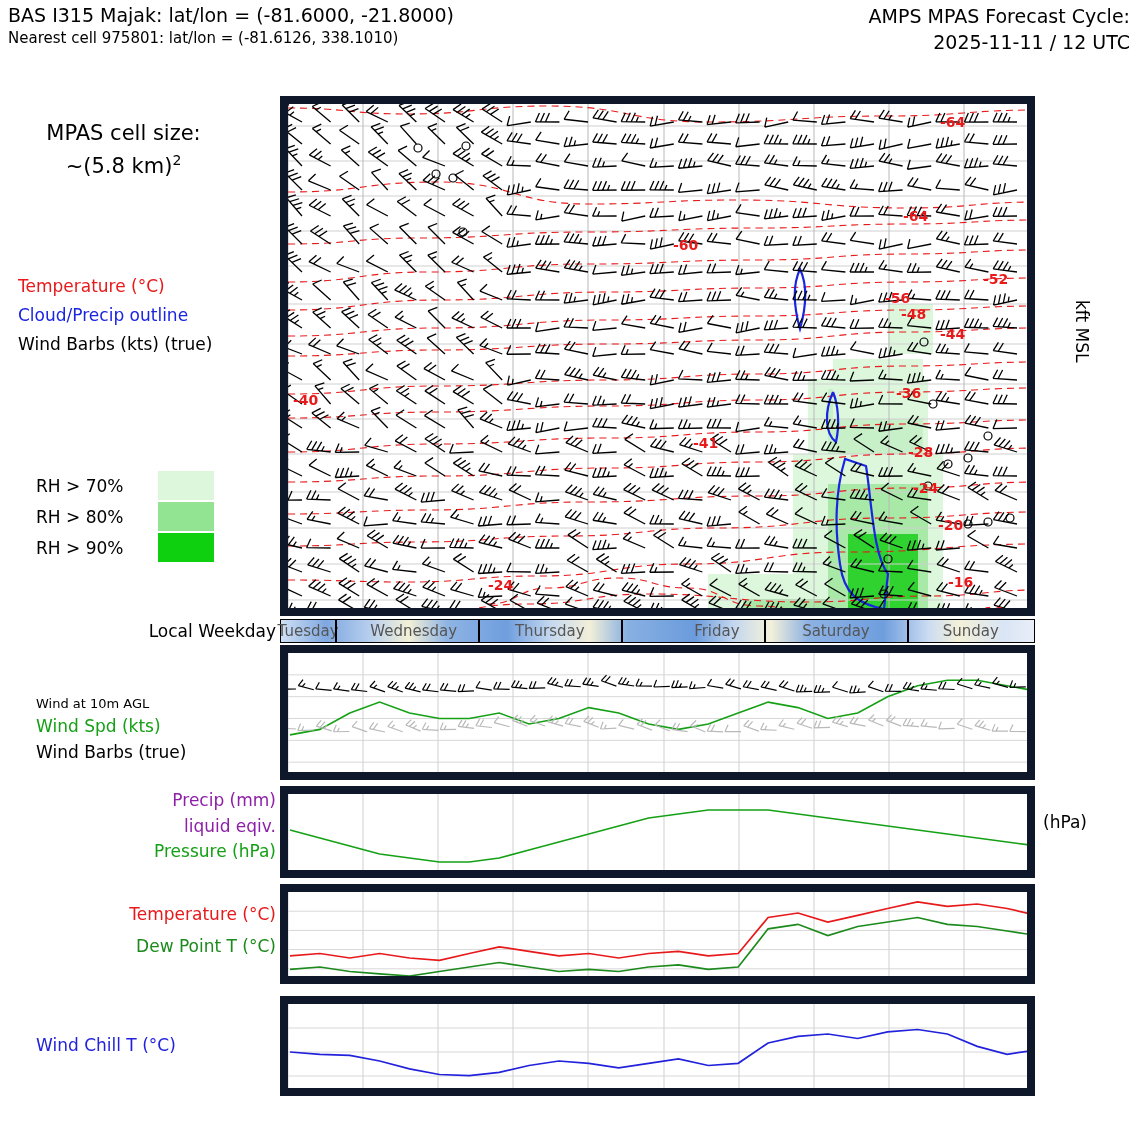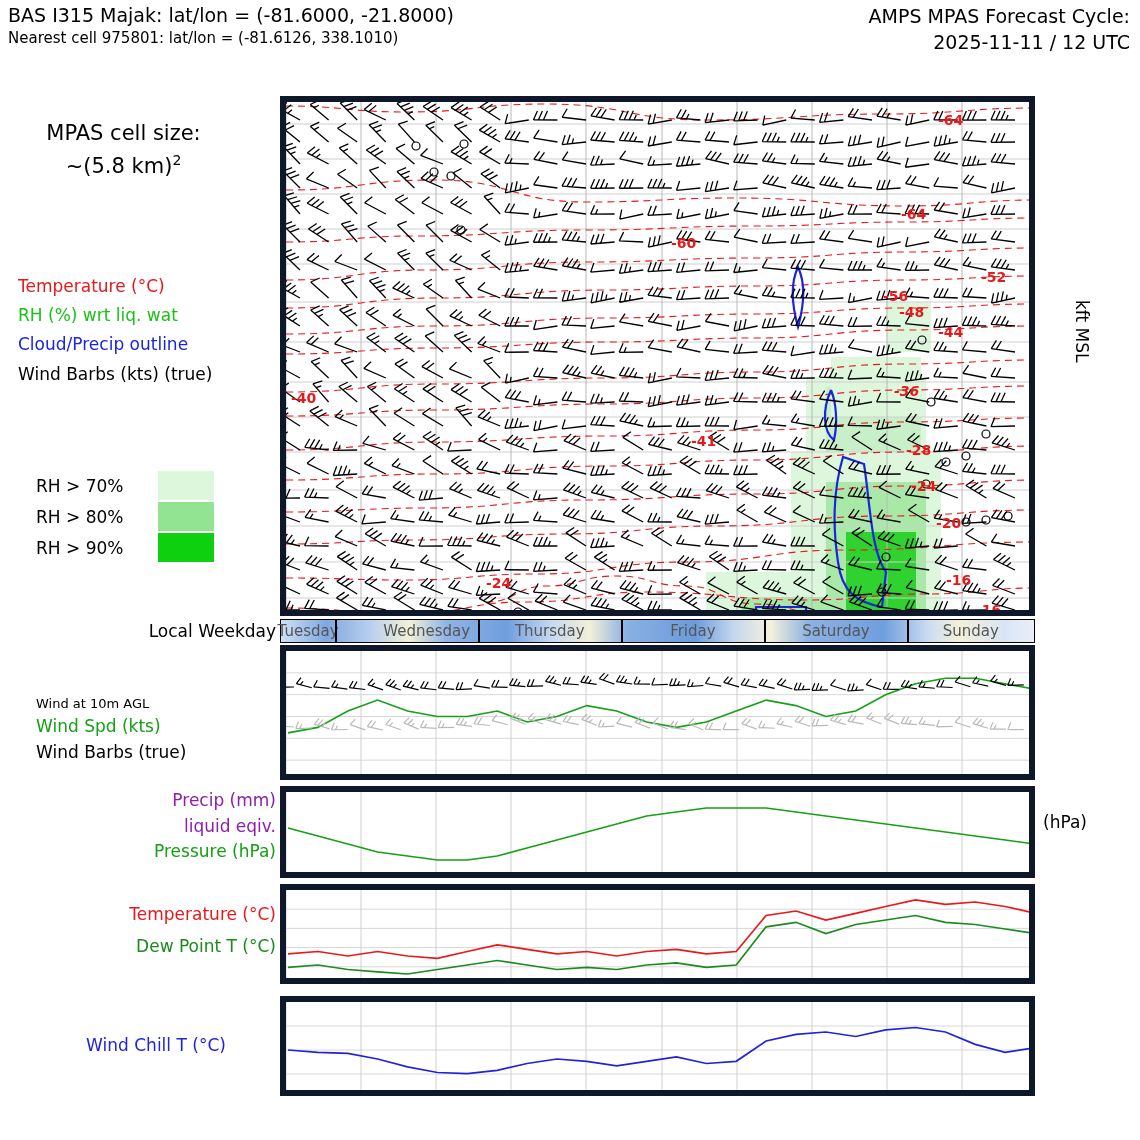--- a/index.html
+++ b/index.html
@@ -25,21 +25,21 @@
   .lg-cloud{color:#1a25e0;}
   .lg-wind{color:#000;}
   #rh-key{left:36px;top:470px;font-size:17px;}
   #rh-key .row{display:flex;align-items:center;height:31px;}
   #rh-key .lbl{width:122px;}
   #rh-key .sw{width:56px;height:29px;}
   .sw70{background:#ddf7dd;}
   .sw80{background:#92e392;}
   .sw90{background:#0ed00e;}
   
-  .panel{position:absolute;border:6px solid #0f172a;box-sizing:border-box;background:#fff;}
+  .panel{position:absolute;border:8px solid #0f172a;box-sizing:border-box;background:#fff;}
   
   #p-main{left:280px;top:96px;width:755px;height:520px;}
   #p-wind{left:280px;top:645px;width:755px;height:135px;}
   #p-prec{left:280px;top:786px;width:755px;height:92px;}
   #p-temp{left:280px;top:884px;width:755px;height:100px;}
   #p-chill{left:280px;top:996px;width:755px;height:100px;}
   .plotarea{position:absolute;left:0;top:0;right:0;bottom:0;overflow:hidden;}
   #kft{position:absolute;left:1092px;top:300px;font-size:17px;transform:rotate(90deg);transform-origin:left top;white-space:nowrap;}
   
   #daybar{position:absolute;left:280px;top:619px;width:755px;height:24px;border:1px solid #000;box-sizing:border-box;}
@@ -49,21 +49,21 @@
   
   #wind-labels{position:absolute;left:36px;top:658px;width:240px;text-align:left;font-size:17px;line-height:1.52;margin-top:36px;}
   #wind-labels .small{font-size:13px;}
   .c-green{color:#15a015;}
   .c-grey{color:#b9b9b9;}
   #prec-labels{position:absolute;left:36px;top:788px;width:240px;text-align:right;font-size:17px;line-height:1.5;}
   .c-purple{color:#8d1fa8;}
   #temp-labels{position:absolute;left:36px;top:898px;width:240px;text-align:right;font-size:17px;line-height:1.9;}
   .c-red{color:#e8191b;}
   .c-dgreen{color:#1c8a1c;}
-  #chill-labels{position:absolute;left:36px;top:1035px;width:240px;text-align:center;font-size:17px;}
+  #chill-labels{position:absolute;left:36px;top:1035px;width:240px;text-align:left;font-size:17px;}
   .c-blue{color:#2222dd;}
   #hpa{position:absolute;left:1043px;top:812px;font-size:17px;}
   .contourlbl{position:absolute;font-size:14px;color:#e8191b;font-weight:600;}
   svg{display:block;}
 </style>
 </head>
 <body>
 
 <div class="abs" id="hdr-left">
   <div>BAS I315 Majak: lat/lon = (-81.6000, -21.8000)</div>
@@ -76,21 +76,20 @@
 
 <div class="abs" id="cellsize">
   <div>MPAS cell size:</div>
   <div>
     <span>~(5.8 km)</span><sup>2</sup>
   </div>
 </div>
 
 <div class="abs" id="legend-lines">
   <div class="lg-temp">Temperature (°C)</div>
-  <div class="lg-rh">RH (%) wrt liq. wat</div>
   <div class="lg-cloud">Cloud/Precip outline</div>
   <div class="lg-wind">Wind Barbs (kts) (true)</div>
 </div>
 
 <div class="abs" id="rh-key">
   <div class="row">
     <div class="lbl">RH &gt; 70%</div>
     <div class="sw sw70"></div>
   </div>
   <div class="row">
@@ -728,42 +727,42 @@
         <circle cx="596" cy="490" r="4" fill="none" stroke="#000" stroke-width="1.2"></circle>
       </svg>
       <div class="contourlbl" style="left: 652px; top: 10px;">-64</div>
       <div class="contourlbl" style="left: 615px; top: 104px;">-64</div>
       <div class="contourlbl" style="left: 385px; top: 133px;">-60</div>
       <div class="contourlbl" style="left: 597px; top: 144px; margin-top: 42px;">-56</div>
       <div class="contourlbl" style="left: 695px; top: 167px;">-52</div>
       <div class="contourlbl" style="left: 613px; top: 202px;">-48</div>
       <div class="contourlbl" style="left: 652px; top: 222px;">-44</div>
       <div class="contourlbl" style="left: 5px; top: 288px;">-40</div>
-      <div class="contourlbl" style="left: 608px; top: 281px; font-style: italic;">-36</div>
+      <div class="contourlbl" style="left: 608px; top: 281px;">-36</div>
       <div class="contourlbl" style="left: 405px; top: 331px;">-41</div>
       <div class="contourlbl" style="left: 620px; top: 340px;">-28</div>
       <div class="contourlbl" style="left: 625px; top: 376px;">-24</div>
       <div class="contourlbl" style="left: 650px; top: 413px;">-20</div>
       <div class="contourlbl" style="left: 660px; top: 470px;">-16</div>
       <div class="contourlbl" style="left: 690px; top: 500px;">-16</div>
       <div class="contourlbl" style="left: 617px; top: 508px;">-16</div>
       <div class="contourlbl" style="left: 200px; top: 473px;">-24</div>
       <div class="contourlbl" style="left: 72px; top: 510px;">-24</div>
     </div>
 </div>
 <div class="abs" id="kft">kft MSL</div>
 
 <div class="abs" id="weekday-label">Local Weekday</div>
 <div id="daybar" style="background: linear-gradient(to right, rgb(207, 224, 245) 0%, rgb(127, 168, 224) 6%, rgb(185, 208, 238) 12%, rgb(243, 240, 214) 17%, rgb(143, 180, 228) 22%, rgb(111, 158, 222) 30%, rgb(199, 217, 240) 36%, rgb(242, 239, 216) 41%, rgb(136, 176, 226) 46%, rgb(107, 155, 220) 55%, rgb(194, 214, 239) 60%, rgb(244, 241, 218) 65%, rgb(141, 178, 227) 70%, rgb(111, 158, 222) 80%, rgb(203, 220, 242) 86%, rgb(243, 240, 216) 90%, rgb(217, 229, 245) 96%, rgb(233, 238, 248) 100%);">
     <div class="seg" style="left: 0px; width: 54.216px;">Tuesday</div>
-    <div class="seg" style="left: 54.216px; width: 157px; padding-left: 13px;">Wednesday</div>
+    <div class="seg" style="left: 54.216px; width: 157px;">Wednesday</div>
     <div class="sep" style="left: 54.216px;"></div>
     <div class="seg" style="left: 197.286px; width: 143.07px;">Thursday</div>
     <div class="sep" style="left: 197.286px;"></div>
-    <div class="seg" style="left: 340.356px; width: 143.07px;">Friday</div>
+    <div class="seg" style="left: 340.356px; width: 143.07px; padding-left: 24px;">Friday</div>
     <div class="sep" style="left: 340.356px;"></div>
     <div class="seg" style="left: 483.426px; width: 143.07px;">Saturday</div>
     <div class="sep" style="left: 483.426px;"></div>
     <div class="seg" style="left: 626.496px; width: 126.504px;">Sunday</div>
     <div class="sep" style="left: 626.496px;"></div>
   </div>
 
 <div class="abs" id="wind-labels">
   <div class="small">Wind at 10m AGL</div>
   <div class="c-green">Wind Spd (kts)</div>

